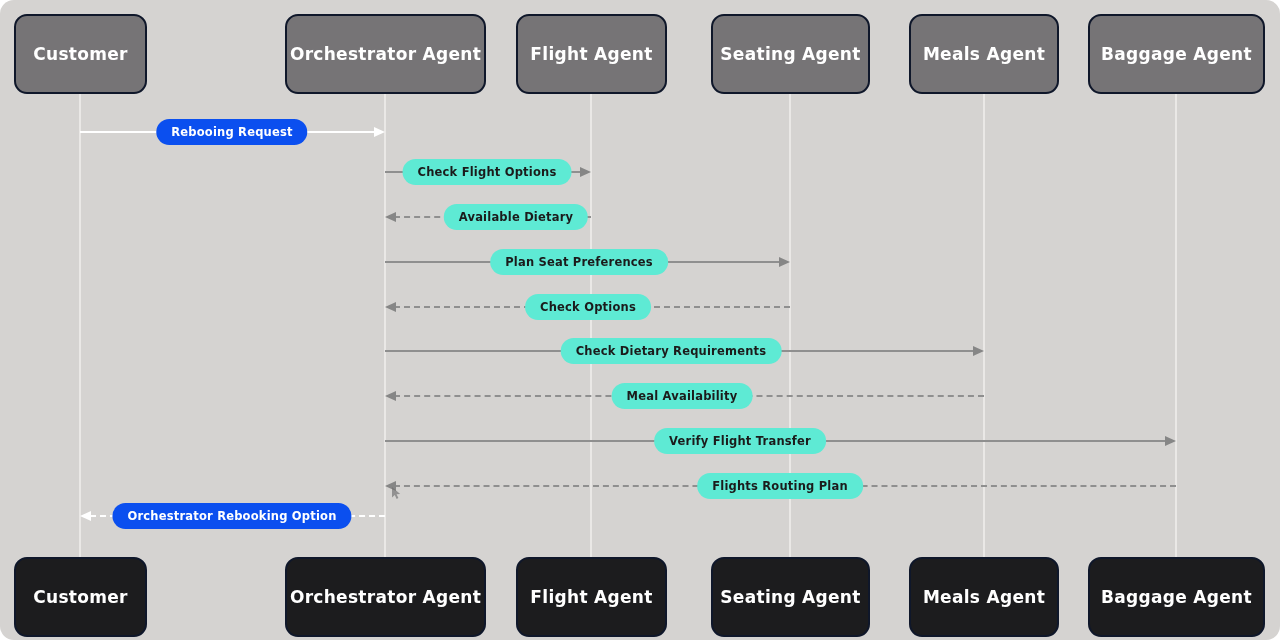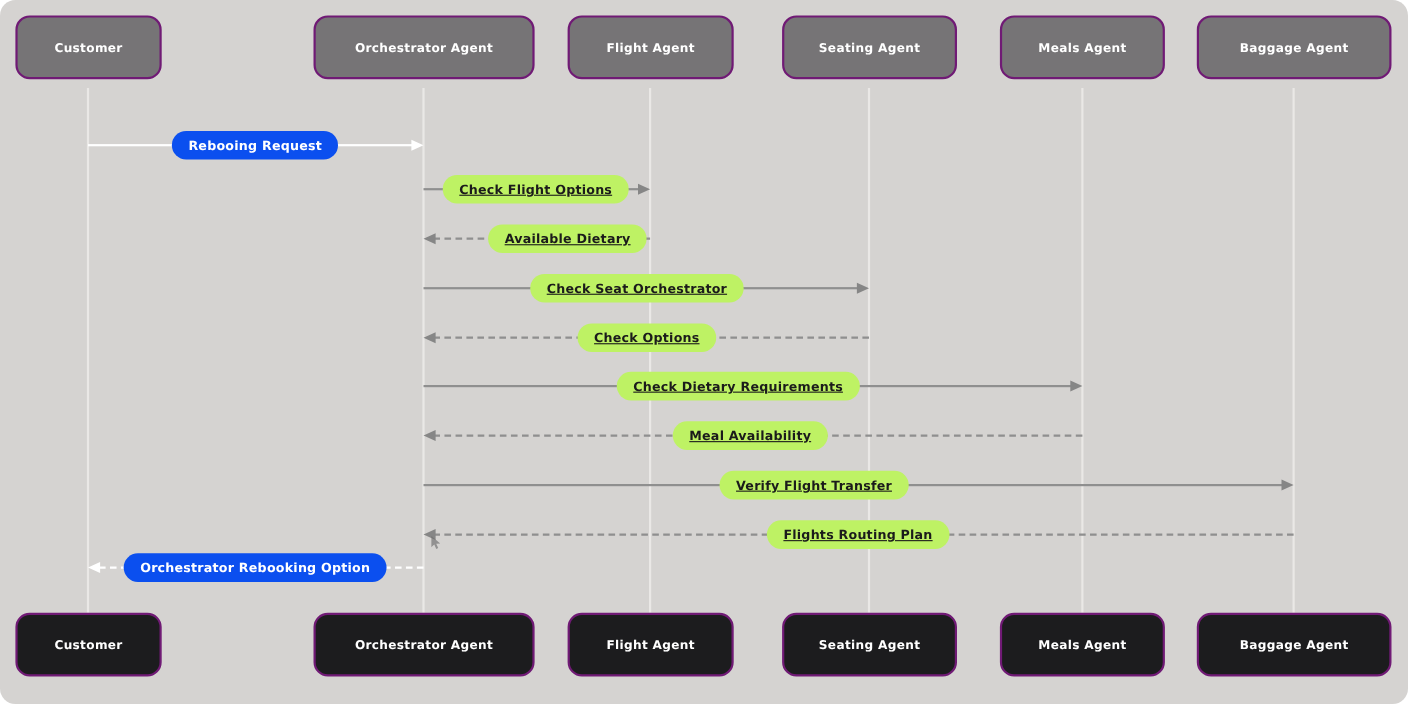--- a/index.html
+++ b/index.html
@@ -2,40 +2,40 @@
 <html><head>
 <meta charset="utf-8">
 <style>
   html,body{margin:0;padding:0;background:#ffffff;}
   .canvas{
     position:relative;width:1280px;height:640px;
     background:#d5d3d1;border-radius:14px;overflow:hidden;
     font-family:"DejaVu Sans","Liberation Sans",sans-serif;
   }
   .actor{
-    position:absolute;height:58px;box-sizing:border-box;
-    background:#767476;border:2px solid #701a75;border-radius:13px;
+    position:absolute;height:80px;box-sizing:border-box;
+    background:#767476;border:2px solid #0f172a;border-radius:13px;
     color:#ffffff;display:flex;align-items:center;justify-content:center;
-    font-weight:bold;font-size:11px;letter-spacing:.3px;white-space:nowrap;
+    font-weight:bold;font-size:17px;letter-spacing:.3px;white-space:nowrap;
   }
   .actor.bottom{background:#1c1c1e;}
   .lifeline{position:absolute;top:80px;height:477px;width:2px;background:#eae8e6;}
   .mline{position:absolute;height:0;border-top:2px solid #8f8f8f;}
   .mline.dashed{border-top-style:dashed;}
   .mline.white{border-top-color:#ffffff;}
   .ah{position:absolute;width:0;height:0;border-top:5px solid transparent;border-bottom:5px solid transparent;}
   .ah.right{border-left:11px solid #868686;}
   .ah.left{border-right:11px solid #868686;}
   .ah.white.right{border-left-color:#ffffff;}
   .ah.white.left{border-right-color:#ffffff;}
   .pill{
     position:absolute;transform:translate(-50%,-50%);white-space:nowrap;
     border-radius:14px;padding:6px 15px;font-size:11.5px;font-weight:bold;letter-spacing:.2px;
   }
-  .pill.yellow{background:#bef264;color:#1b1b1b;text-decoration:underline;}
+  .pill.yellow{background:#5eead4;color:#1b1b1b;}
   .pill.blue{background:#0b4fef;color:#ffffff;}
   .cursor{position:absolute;opacity:.65;}
 </style>
 </head>
 <body>
 
 <div class="canvas">
 
   <div class="lifeline" style="left:79px"></div>
   <div class="lifeline" style="left:384px"></div>
@@ -65,21 +65,21 @@
 
   <div>
     <div class="mline dashed" style="left:394px;top:216px;width:197px"></div>
     <span class="ah left" style="left:385px;top:212px"></span>
     <div class="pill yellow" style="left:516px;top:217px">Available Dietary</div>
   </div>
 
   <div>
     <div class="mline" style="left:385px;top:261px;width:395px"></div>
     <span class="ah right" style="left:779px;top:257px"></span>
-    <div class="pill yellow" style="left:579px;top:262px">Check Seat Orchestrator</div>
+    <div class="pill yellow" style="left:579px;top:262px">Plan Seat Preferences</div>
   </div>
 
   <div>
     <div class="mline dashed" style="left:394px;top:306px;width:396px"></div>
     <span class="ah left" style="left:385px;top:302px"></span>
     <div class="pill yellow" style="left:588px;top:307px">Check Options</div>
   </div>
 
   <div>
     <div class="mline" style="left:385px;top:350px;width:589px"></div>

